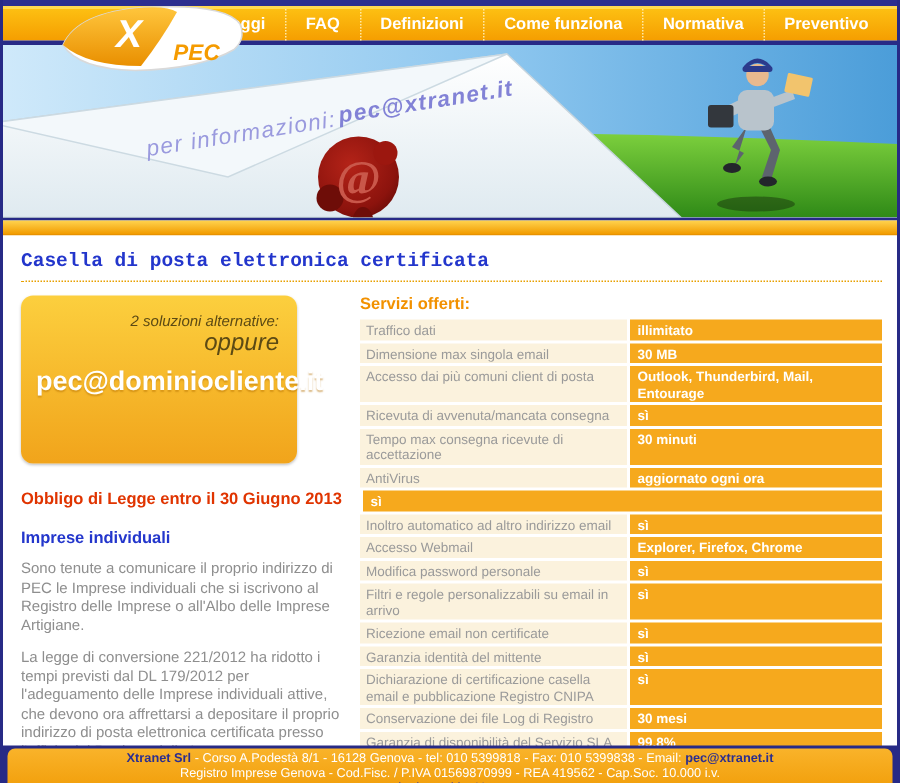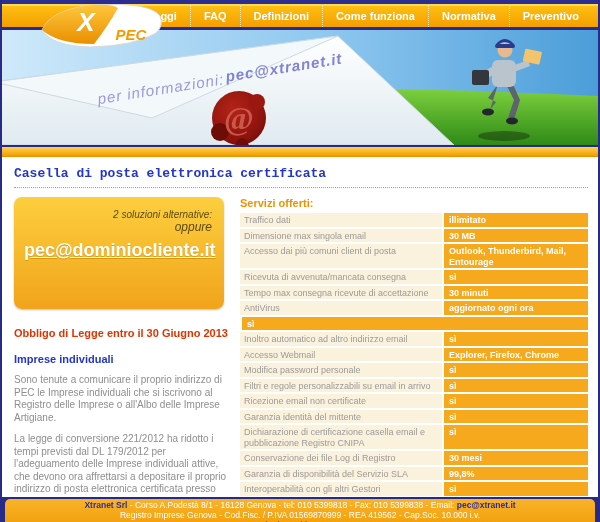--- a/index.html
+++ b/index.html
@@ -27,36 +27,36 @@
   .orange-bar { height:10px; background:linear-gradient(#ffd34f,#f29c00); border-bottom:1px solid #e89200; }
 
   
   .content { position:relative; padding:7px 10px 0 12px; background:#fff; height:326px; }
   .page-title { color:#2336cc; font-size:13px; font-weight:bold; padding:2px 0 6px 0;
     border-bottom:1px dotted #e8a000;font-family:Liberation Mono, monospace; }
   .cols { display:flex; margin-top:9px; }
   .left-col { width:219px; flex:none; }
   .right-col { flex:1; margin-left:7px; }
 
-  .offer-box { width:210px; height:112px; border-radius:8px; padding:9px 12px 8px 10px;
+  .offer-box { width:184px; height:112px; border-radius:8px; padding:9px 12px 8px 10px;
     background:linear-gradient(#fccf3e,#f1a41b); box-shadow:0 1px 2px rgba(0,0,0,.25); }
   .offer-intro { text-align:right; font-size:10px; font-style:italic; color:#5c4a14; padding-top:3px; }
   .offer-email-1 { text-align:center; color:#fff; font-weight:bold; font-size:20px; letter-spacing:.2px;
     padding:8px 0 3px 0; text-shadow:0 1px 1px rgba(180,110,0,.45); }
-  .offer-oppure { text-align:right; font-size:12px; font-style:italic; color:#5c4a14; }
+  .offer-oppure { text-align:right; font-size:16px; font-style:italic; color:#5c4a14; }
   .offer-email-2 { text-align:left; color:#fff; font-weight:bold; font-size:18px;
-    padding-top:6px; text-shadow:0 1px 1px rgba(180,110,0,.45);text-decoration:underline; }
+    padding-top:6px; text-shadow:0 1px 1px rgba(180,110,0,.45); }
 
   .legal-notice { margin-top:18px; color:#e03400; font-weight:bold; font-size:11px; }
   .section-title { margin-top:14px; color:#2336cc; font-weight:bold; font-size:11px; }
   .para { margin-top:9px; color:#8e8e8e; font-size:10px; line-height:12.5px; }
 
   .services-title { color:#f29100; font-weight:bold; font-size:11px; margin-bottom:4px; }
   .service-row { display:flex; margin-bottom:2px; align-items:stretch; }
-  .service-label { width:202px; flex:none; background:#fbf2dd; color:#9a9a9a; font-size:9px;
+  .service-label { width:178px; flex:none; background:#fbf2dd; color:#9a9a9a; font-size:9px;
     padding:2px 4px 1px 4px; line-height:10.5px; }
   .service-value { flex:1; margin-left:2px; background:#f6a91d; color:#ffffff; font-weight:bold;
     font-size:9px; padding:2px 5px 1px 5px; line-height:10.5px; }
 
   
   .footer-outer { position:absolute; left:0; right:0; bottom:0; height:25px; background:#272a86; padding:2px 3px 5px 3px; }
   .footer { height:29px; background:linear-gradient(#f9b32a,#f19d08); border-radius:5px 5px 3px 3px;
     text-align:center; padding-top:2px; }
   .footer-line { font-size:8.5px; line-height:9.5px; color:#ffffff; white-space:nowrap; }
   .footer-line .co, .footer-line .mail { color:#2b2e8f; font-weight:bold; }

